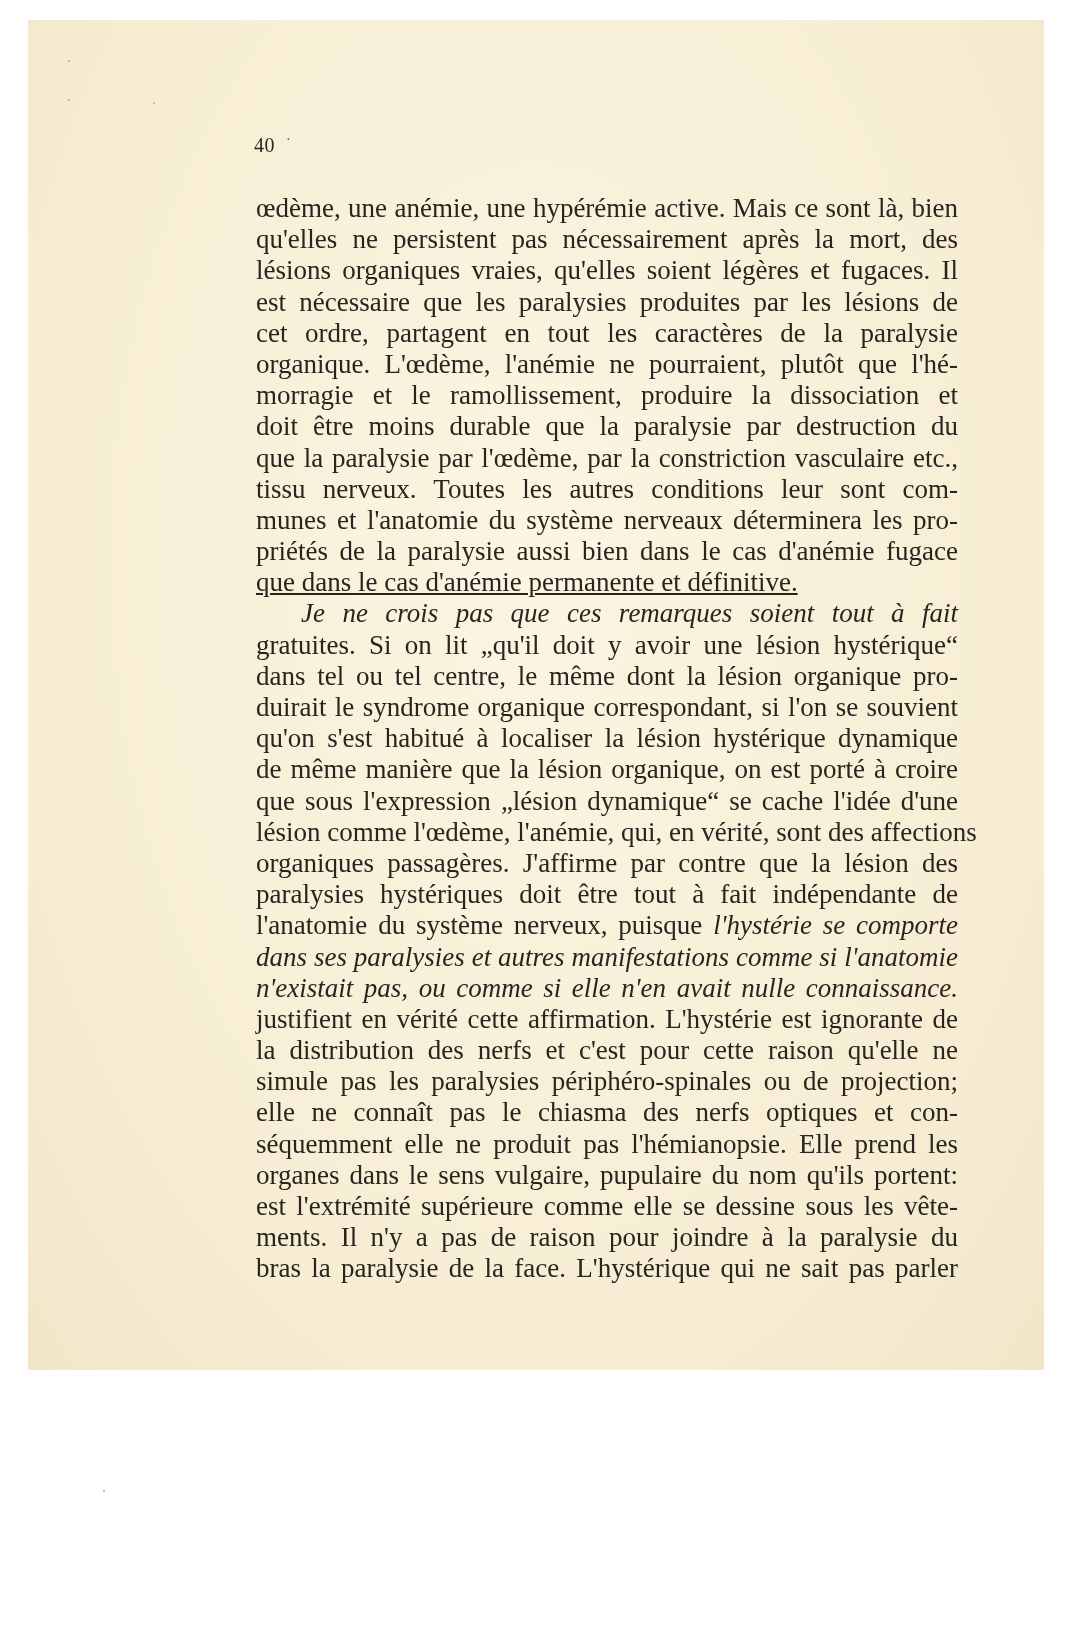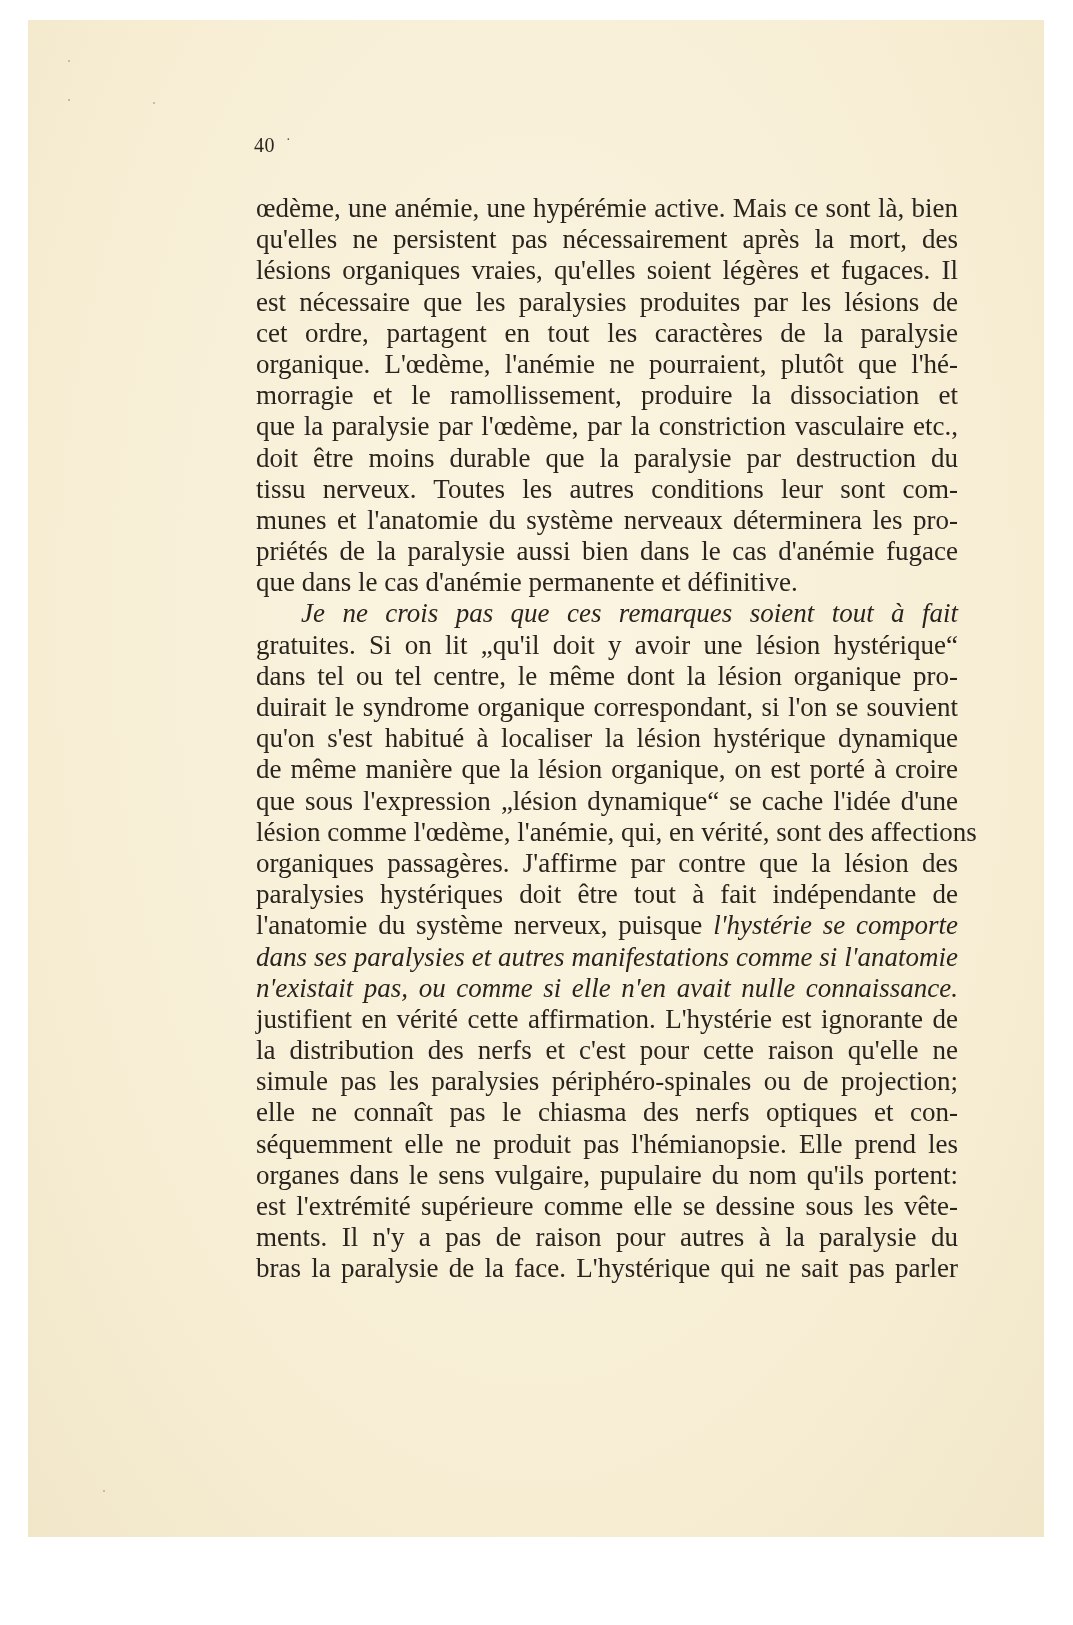--- a/index.html
+++ b/index.html
@@ -11,21 +11,21 @@
       width: 1073px;
       height: 1625px;
       position: relative;
       overflow: hidden;
     }
     .page {
       position: absolute;
       left: 28px;
       top: 20px;
       width: 1016px;
-      height: 1517px;
+      height: 1350px;
       background: #f8f0d8;
       background-image:
         radial-gradient(ellipse at 50% 40%, #fbf5e2 0%, #f6edd3 70%, #f1e6c8 100%);
     }
     .page-number {
       position: absolute;
       left: 226px;
       top: 114px;
       font-family: "Liberation Serif", "DejaVu Serif", serif;
       font-size: 20px;
@@ -53,20 +53,21 @@
       display: block;
       height: 31.2px;
       line-height: 31.2px;
       white-space: nowrap;
       text-align: justify;
       text-align-last: justify;
       overflow: visible;
     }
     .line.last {
       text-align-last: left;
+      text-decoration: underline;
     }
     .line.indent {
       padding-left: 45px;
       font-style: italic;
     }
     .it {
       font-style: italic;
     }
     .speck {
       position: absolute;
@@ -86,22 +87,22 @@
 
   <div class="text-block">
 
     <span class="line">œdème, une anémie, une hypérémie active. Mais ce sont là, bien</span>
     <span class="line">qu'elles ne persistent pas nécessairement après la mort, des</span>
     <span class="line">lésions organiques vraies, qu'elles soient légères et fugaces. Il</span>
     <span class="line">est nécessaire que les paralysies produites par les lésions de</span>
     <span class="line">cet ordre, partagent en tout les caractères de la paralysie</span>
     <span class="line">organique. L'œdème, l'anémie ne pourraient, plutôt que l'hé-</span>
     <span class="line">morragie et le ramollissement, produire la dissociation et</span>
+    <span class="line">doit être moins durable que la paralysie par destruction du</span>
     <span class="line">que la paralysie par l'œdème, par la constriction vasculaire etc.,</span>
-    <span class="line">doit être moins durable que la paralysie par destruction du</span>
     <span class="line">tissu nerveux. Toutes les autres conditions leur sont com-</span>
     <span class="line">munes et l'anatomie du système nerveaux déterminera les pro-</span>
     <span class="line">priétés de la paralysie aussi bien dans le cas d'anémie fugace</span>
     <span class="line last">que dans le cas d'anémie permanente et définitive.</span>
 
     <span class="line indent">Je ne crois pas que ces remarques soient tout à fait</span>
     <span class="line">gratuites. Si on lit „qu'il doit y avoir une lésion hystérique“</span>
     <span class="line">dans tel ou tel centre, le même dont la lésion organique pro-</span>
     <span class="line">duirait le syndrome organique correspondant, si l'on se souvient</span>
     <span class="line">qu'on s'est habitué à localiser la lésion hystérique dynamique</span>
@@ -114,21 +115,21 @@
     <span class="line it">dans ses paralysies et autres manifestations comme si l'anatomie</span>
     <span class="line it">n'existait pas, ou comme si elle n'en avait nulle connaissance.</span>
 
     <span class="line">justifient en vérité cette affirmation. L'hystérie est ignorante de</span>
     <span class="line">la distribution des nerfs et c'est pour cette raison qu'elle ne</span>
     <span class="line">simule pas les paralysies périphéro-spinales ou de projection;</span>
     <span class="line">elle ne connaît pas le chiasma des nerfs optiques et con-</span>
     <span class="line">séquemment elle ne produit pas l'hémianopsie. Elle prend les</span>
     <span class="line">organes dans le sens vulgaire, pupulaire du nom qu'ils portent:</span>
     <span class="line">est l'extrémité supérieure comme elle se dessine sous les vête-</span>
-    <span class="line">ments. Il n'y a pas de raison pour autres à la paralysie du</span>
+    <span class="line">ments. Il n'y a pas de raison pour joindre à la paralysie du</span>
     <span class="line">bras la paralysie de la face. L'hystérique qui ne sait pas parler</span>
   </div>
 
   <span class="speck" style="left:40px;top:40px"></span>
   <span class="speck" style="left:125px;top:82px"></span>
   <span class="speck" style="left:40px;top:79px"></span>
   <span class="speck" style="left:75px;top:1470px"></span>
 
 </div>
 

